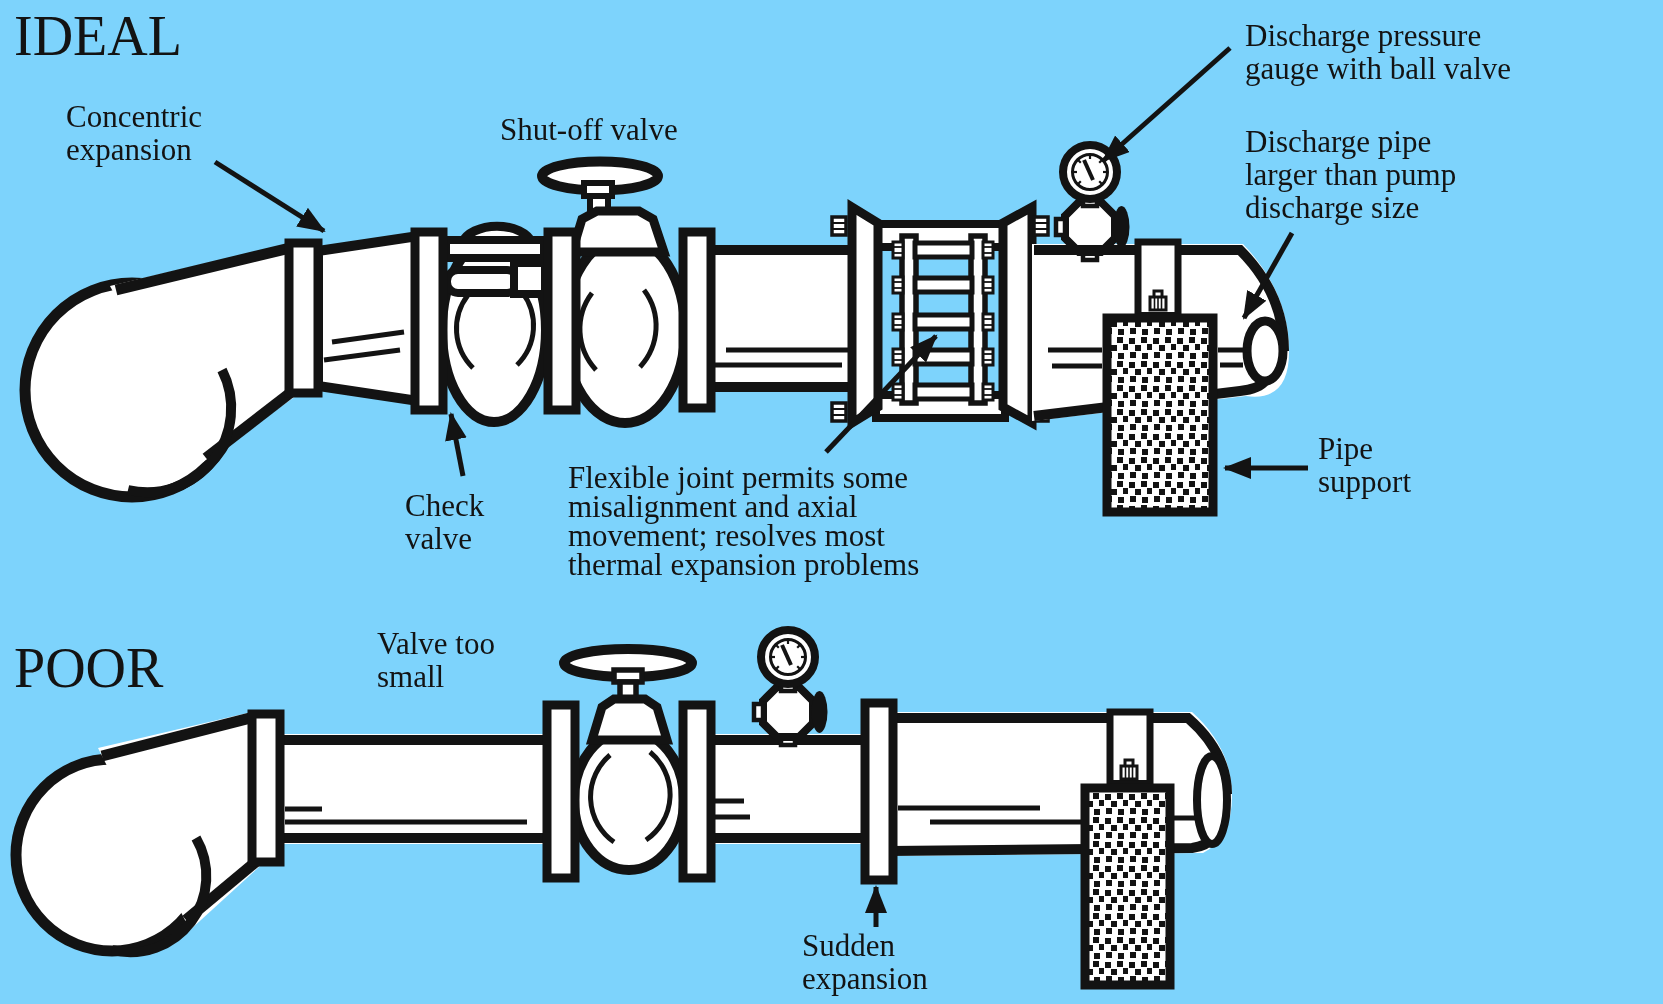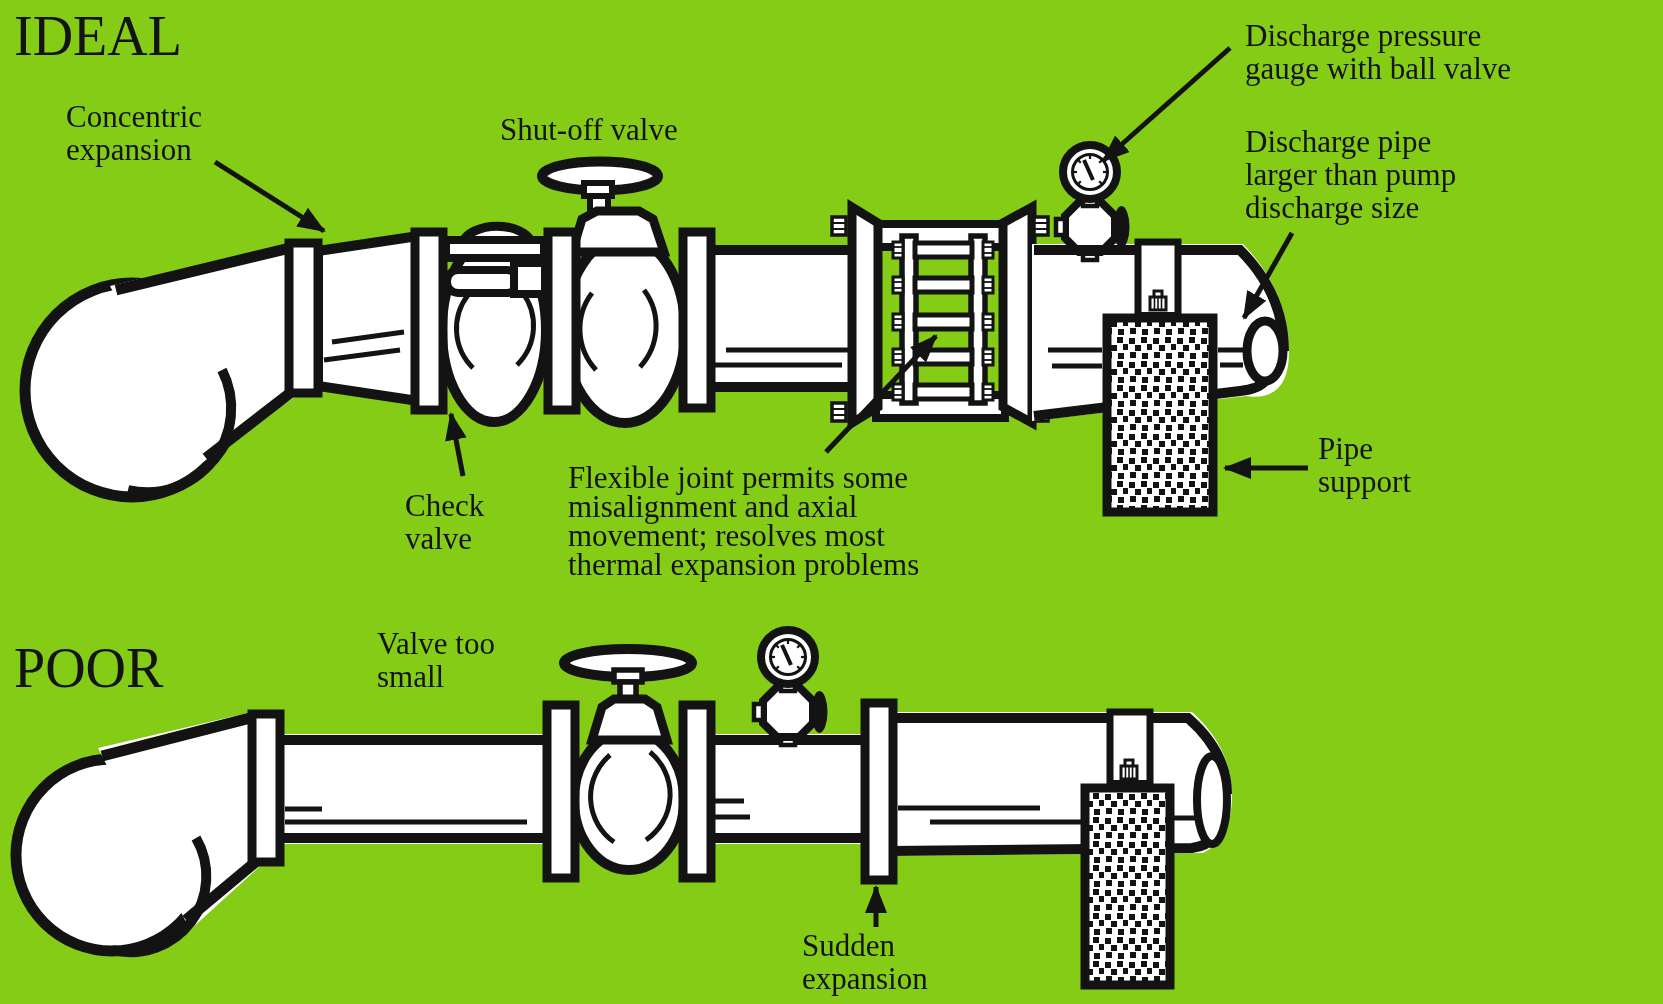--- a/index.html
+++ b/index.html
@@ -1,16 +1,16 @@
 <!DOCTYPE html>
 <html><head>
 <meta charset="utf-8">
 <style>
   html,body{margin:0;padding:0;background:#ffffff;}
-  .page{position:relative;width:1663px;height:1004px;background:#84cc16;overflow:hidden;}
+  .page{position:relative;width:1663px;height:1004px;background:#7dd3fc;overflow:hidden;}
   svg{display:block;}
   text{font-family:"Liberation Serif","DejaVu Serif",serif;fill:#131313;}
   .title{font-size:56px;}
   .lbl{font-size:31px;}
   .ink{stroke:#131313;}
   .nofill{fill:none;}
   .wfill{fill:#ffffff;}
 </style>
 </head>
 <body>

